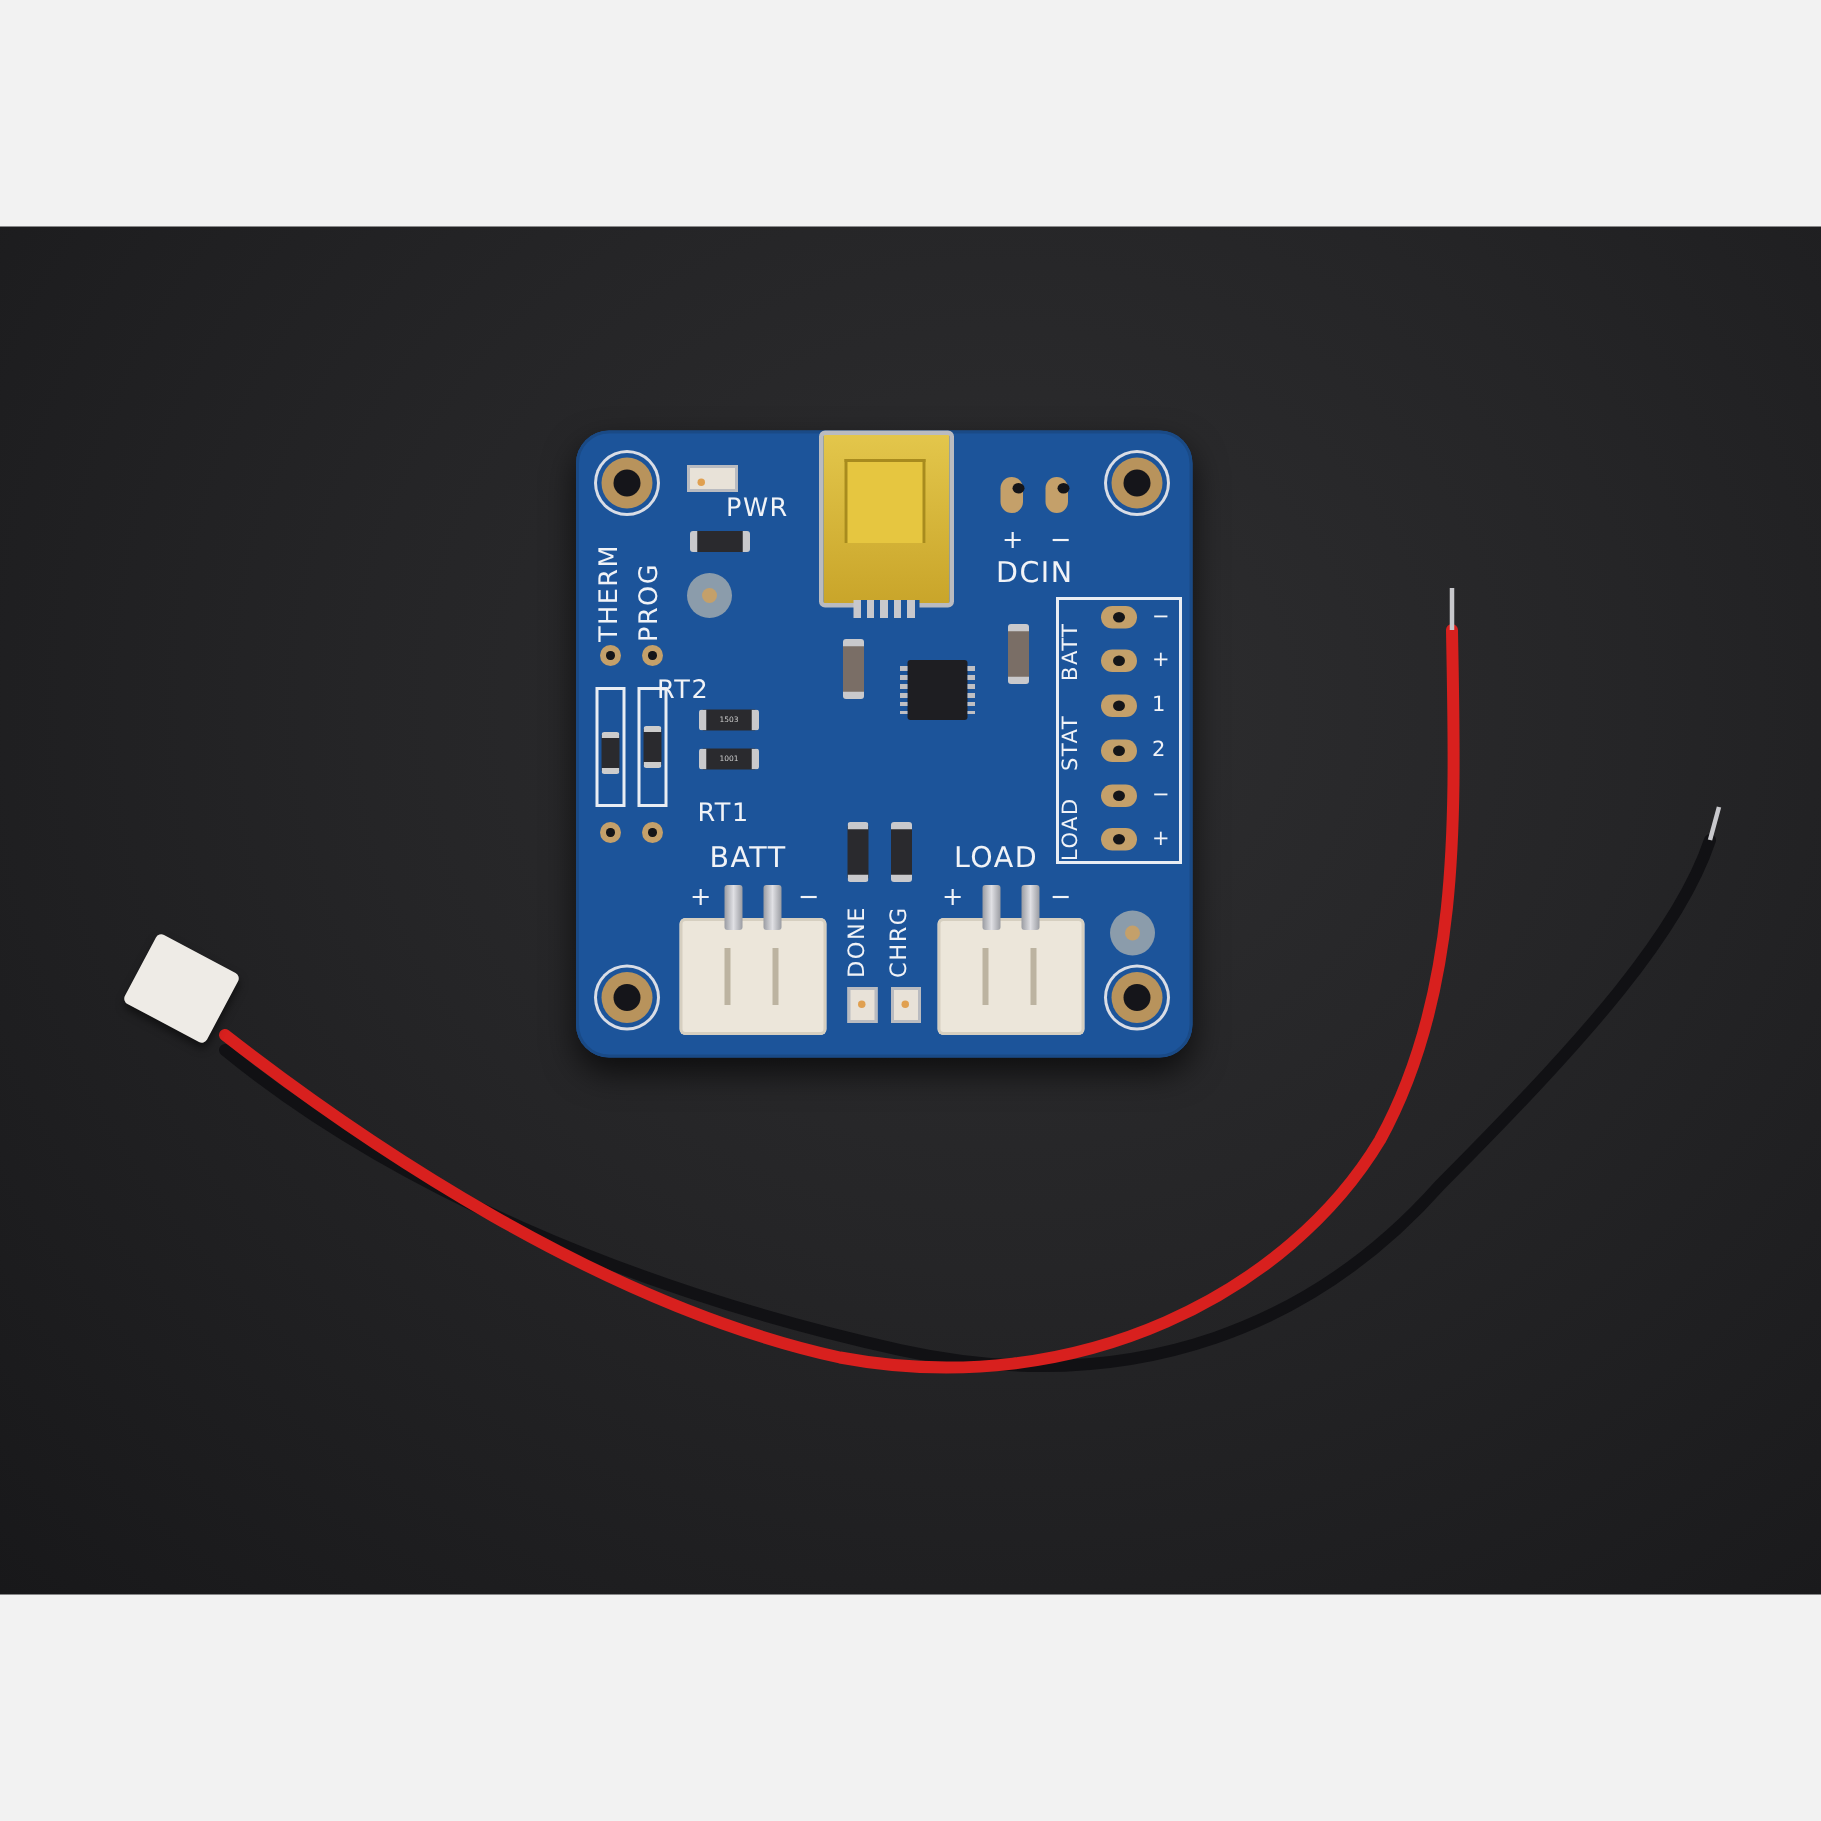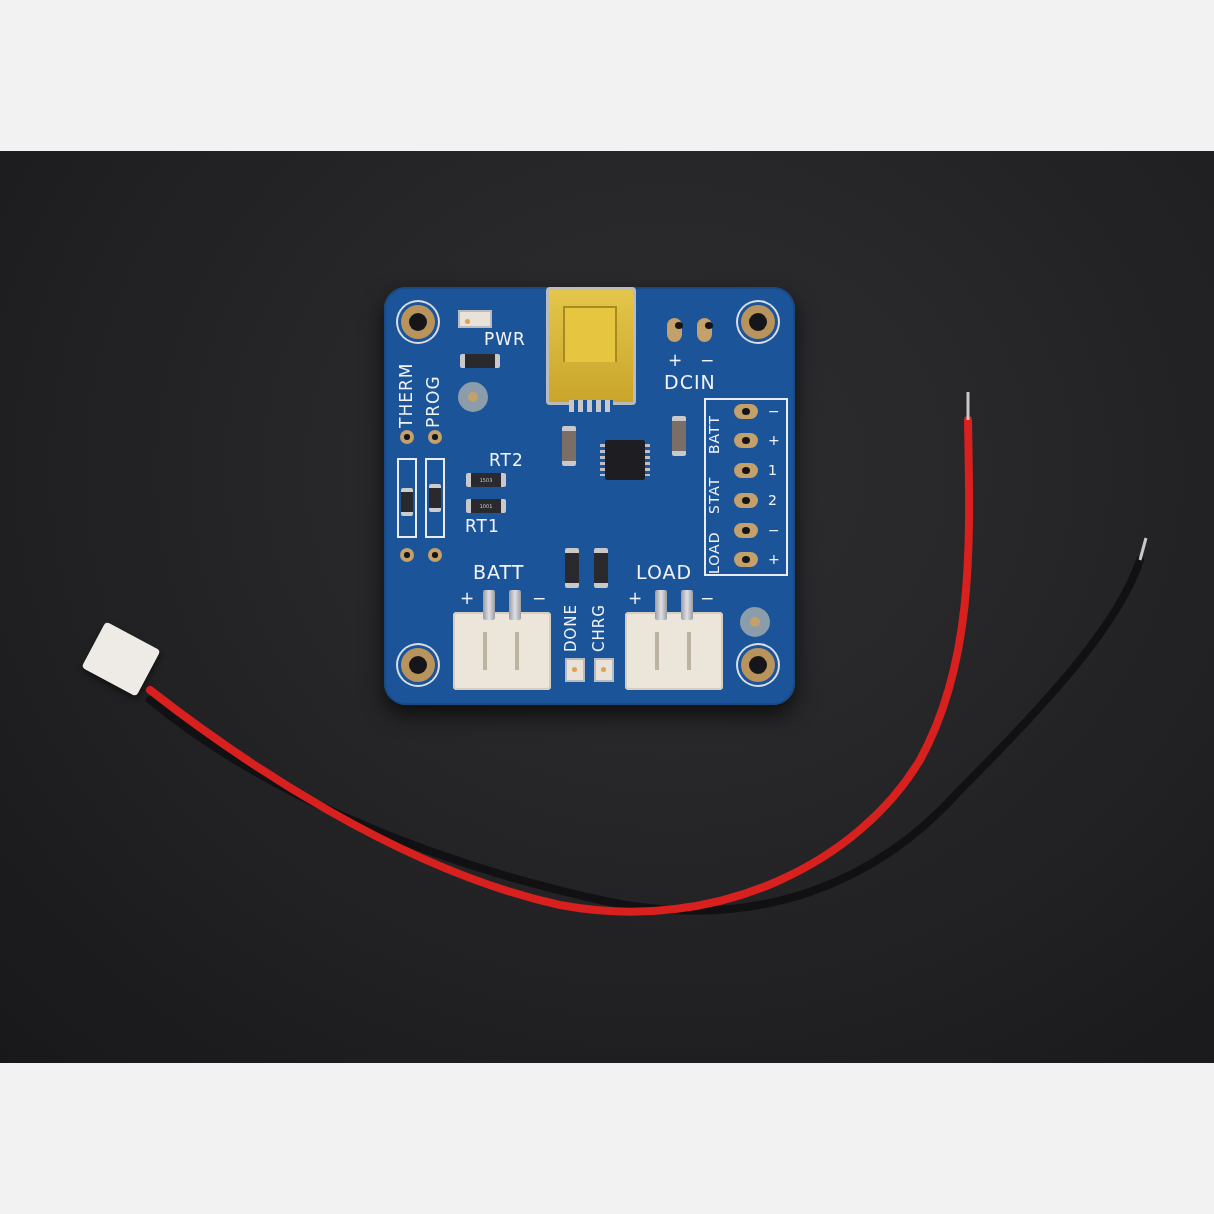--- a/index.html
+++ b/index.html
@@ -82,28 +82,28 @@
 <div class="outline" style="left:397px;top:458px;width:20px;height:80px"></div>
 <div class="outline" style="left:425px;top:458px;width:20px;height:80px"></div>
 <div class="smd" style="left:401px;top:488px;width:12px;height:20px;border-left:none;border-right:none;border-top:4px solid #ccc;border-bottom:4px solid #ccc"></div>
 <div class="smd" style="left:429px;top:484px;width:12px;height:20px;border-left:none;border-right:none;border-top:4px solid #ccc;border-bottom:4px solid #ccc"></div>
 <div class="pad" style="left:400px;top:548px;width:14px;height:14px"></div>
 <div class="pad" style="left:428px;top:548px;width:14px;height:14px"></div>
 
 <div class="tp" style="left:458px;top:382px"></div>
 <div class="tp" style="left:740px;top:607px"></div>
 
-<div class="silk" style="left:489px;top:452px">RT2</div>
+<div class="silk" style="left:438px;top:452px">RT2</div>
 <div class="smd" style="left:466px;top:473px;width:30px;height:14px">
     <span>1503</span>
   </div>
 <div class="smd" style="left:466px;top:499px;width:30px;height:14px">
     <span>1001</span>
   </div>
-<div class="silk" style="left:465px;top:518px">RT1</div>
+<div class="silk" style="left:465px;top:534px">RT1</div>
 
 <div class="smd" style="left:562px;top:426px;width:14px;height:30px;border-left:none;border-right:none;border-top:5px solid #c9c9cc;border-bottom:5px solid #c9c9cc;background:#7a6e66"></div>
 <div class="smd" style="left:672px;top:416px;width:14px;height:30px;border-left:none;border-right:none;border-top:5px solid #c9c9cc;border-bottom:5px solid #c9c9cc;background:#7a6e66"></div>
 
 <div class="ic"></div>
 
 <div class="outline" style="left:704px;top:398px;width:84px;height:178px"></div>
 <div class="silk vert" style="left:707px;top:454px;font-size:14px">BATT</div>
 <div class="silk vert" style="left:707px;top:514px;font-size:14px">STAT</div>
 <div class="silk vert" style="left:707px;top:574px;font-size:14px">LOAD</div>

